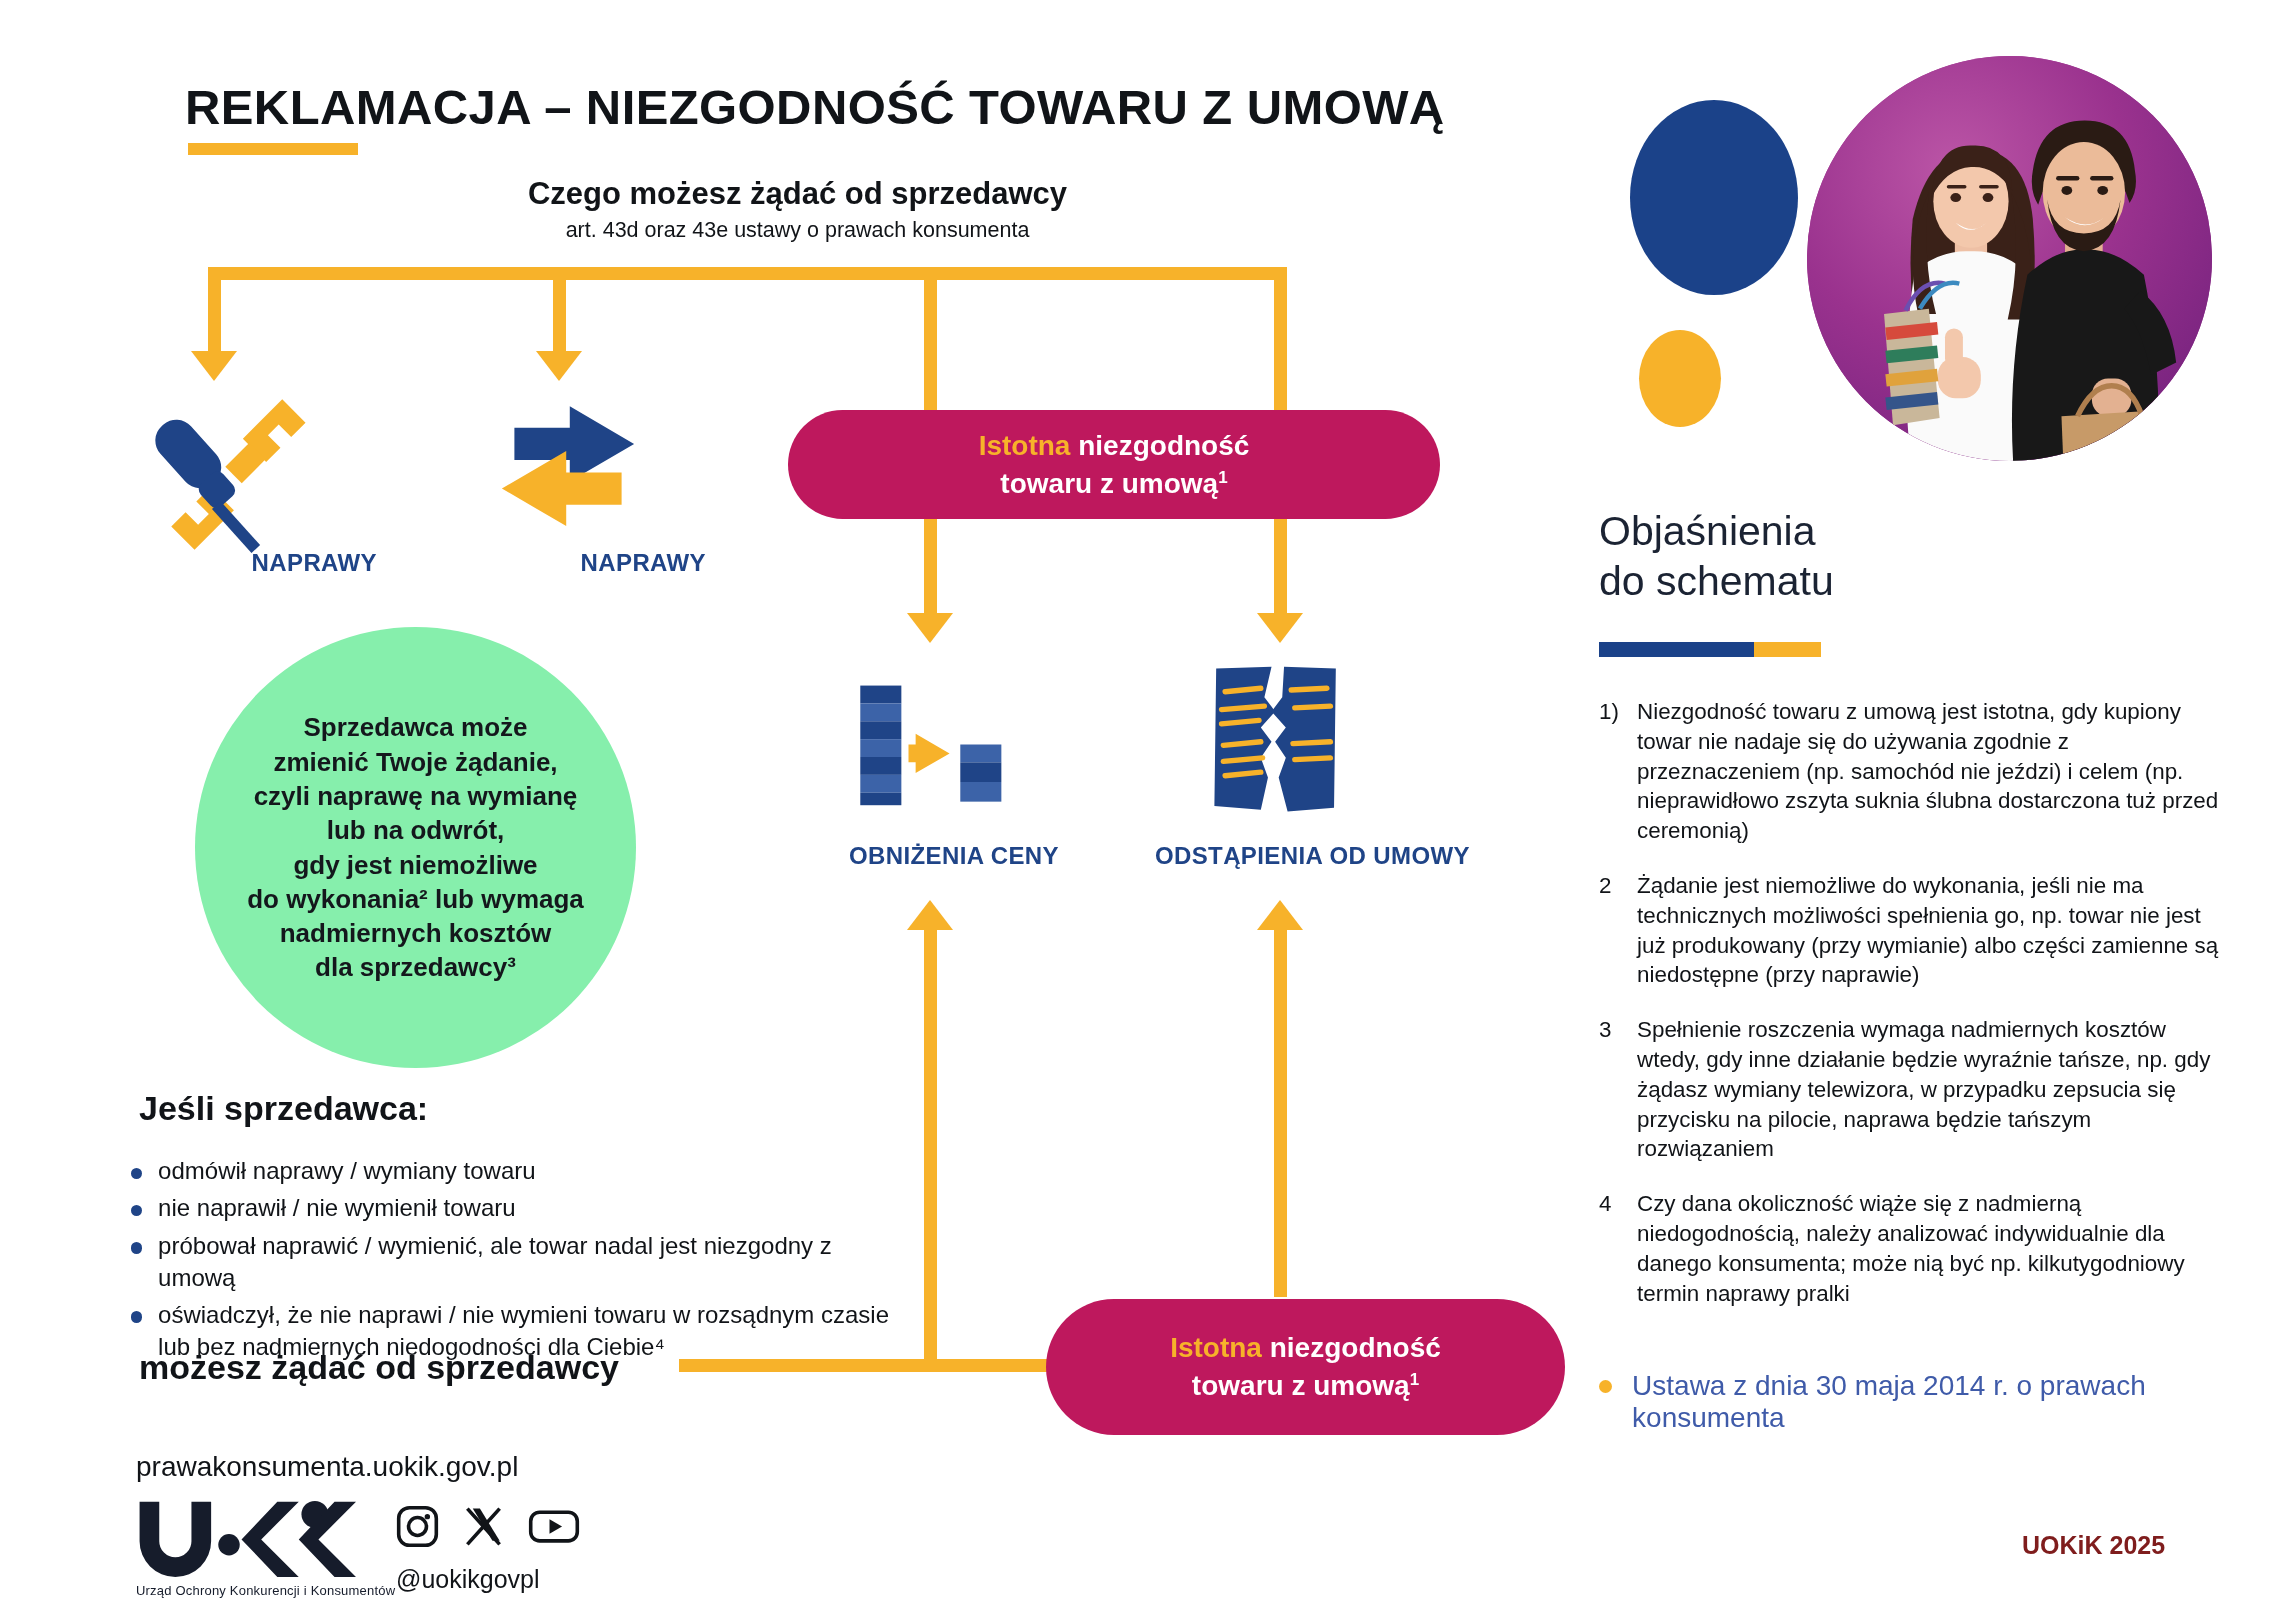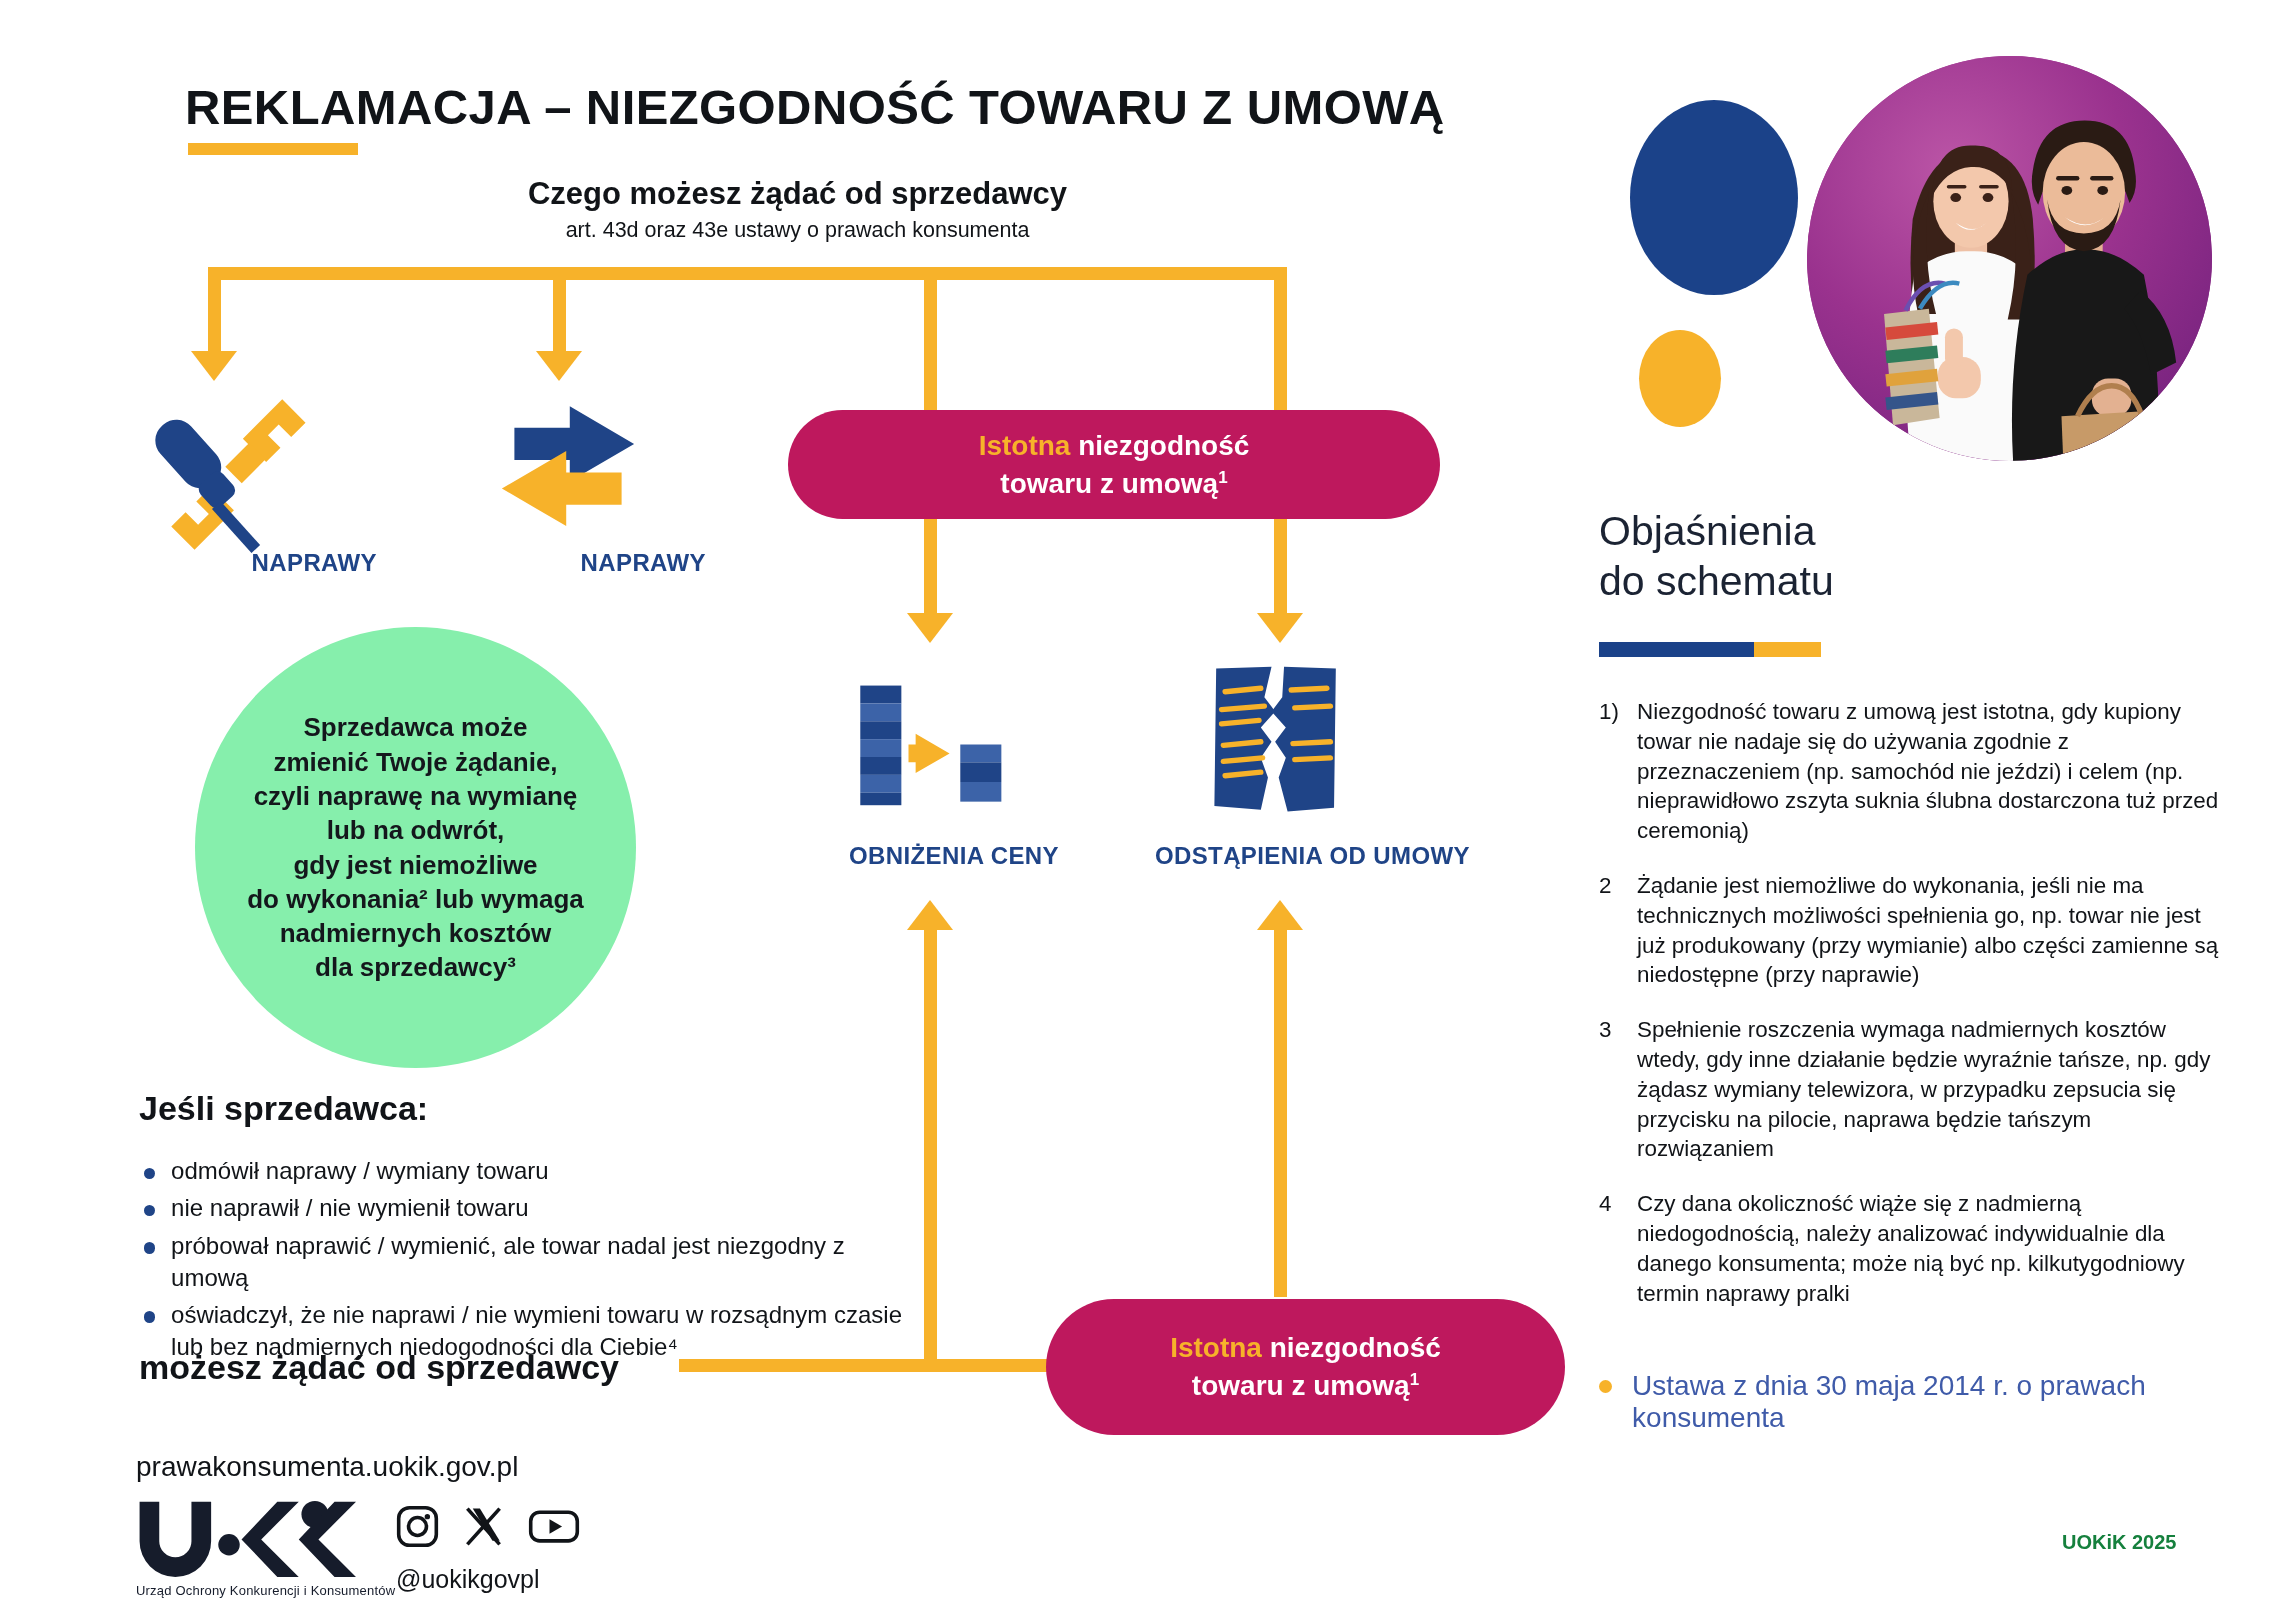--- a/index.html
+++ b/index.html
@@ -80,21 +80,21 @@
     font-size: 26px; font-weight: 700; line-height: 1.32;
     padding: 0 23px;
   }
 
   
   .h-jesli {
     position: absolute; left: 139px; top: 1089px;
     font-size: 34px; font-weight: 700; color: #111418;
   }
   .bullets {
-    position: absolute; left: 139px; top: 1155px; width: 788px;
+    position: absolute; left: 126px; top: 1155px; width: 788px;
   }
   .blt { display: flex; align-items: flex-start; margin-bottom: 5.4px; }
   .blt .dot {
     flex: 0 0 auto; width: 11.6px; height: 11.6px; border-radius: 50%;
     background: #1F4487; margin: 12.5px 16px 0 4.5px;
   }
   .blt .txt {
     font-size: 24px; font-weight: 400; color: #111418; line-height: 1.33;
   }
   .h-mozesz {
@@ -114,23 +114,22 @@
     margin-top: 2.7px; white-space: nowrap;
   }
   .social { position: absolute; left: 396px; top: 1505px; display:flex; gap:23px; }
   .social svg { display:block; }
   .handle {
     position: absolute; left: 396px; top: 1565px;
     font-size: 25px; color: #111418;
   }
   .copyright {
     position: absolute; left: 2022px; top: 1531px;
-    font-size: 20px; font-weight: 700; color: #15803d;
+    font-size: 25px; font-weight: 700; color: #7f1d1d;
     white-space: nowrap;
-    margin-left: 40px;
   }
 
   
   .hero-photo {
     position: absolute; left: 1807px; top: 56px;
     width: 405px; height: 405px; border-radius: 50%;
     overflow: hidden;
     background: radial-gradient(circle at 35% 30%, #b3479e 0%, #96318d 55%, #7c2480 100%);
   }
   .blob-blue {

